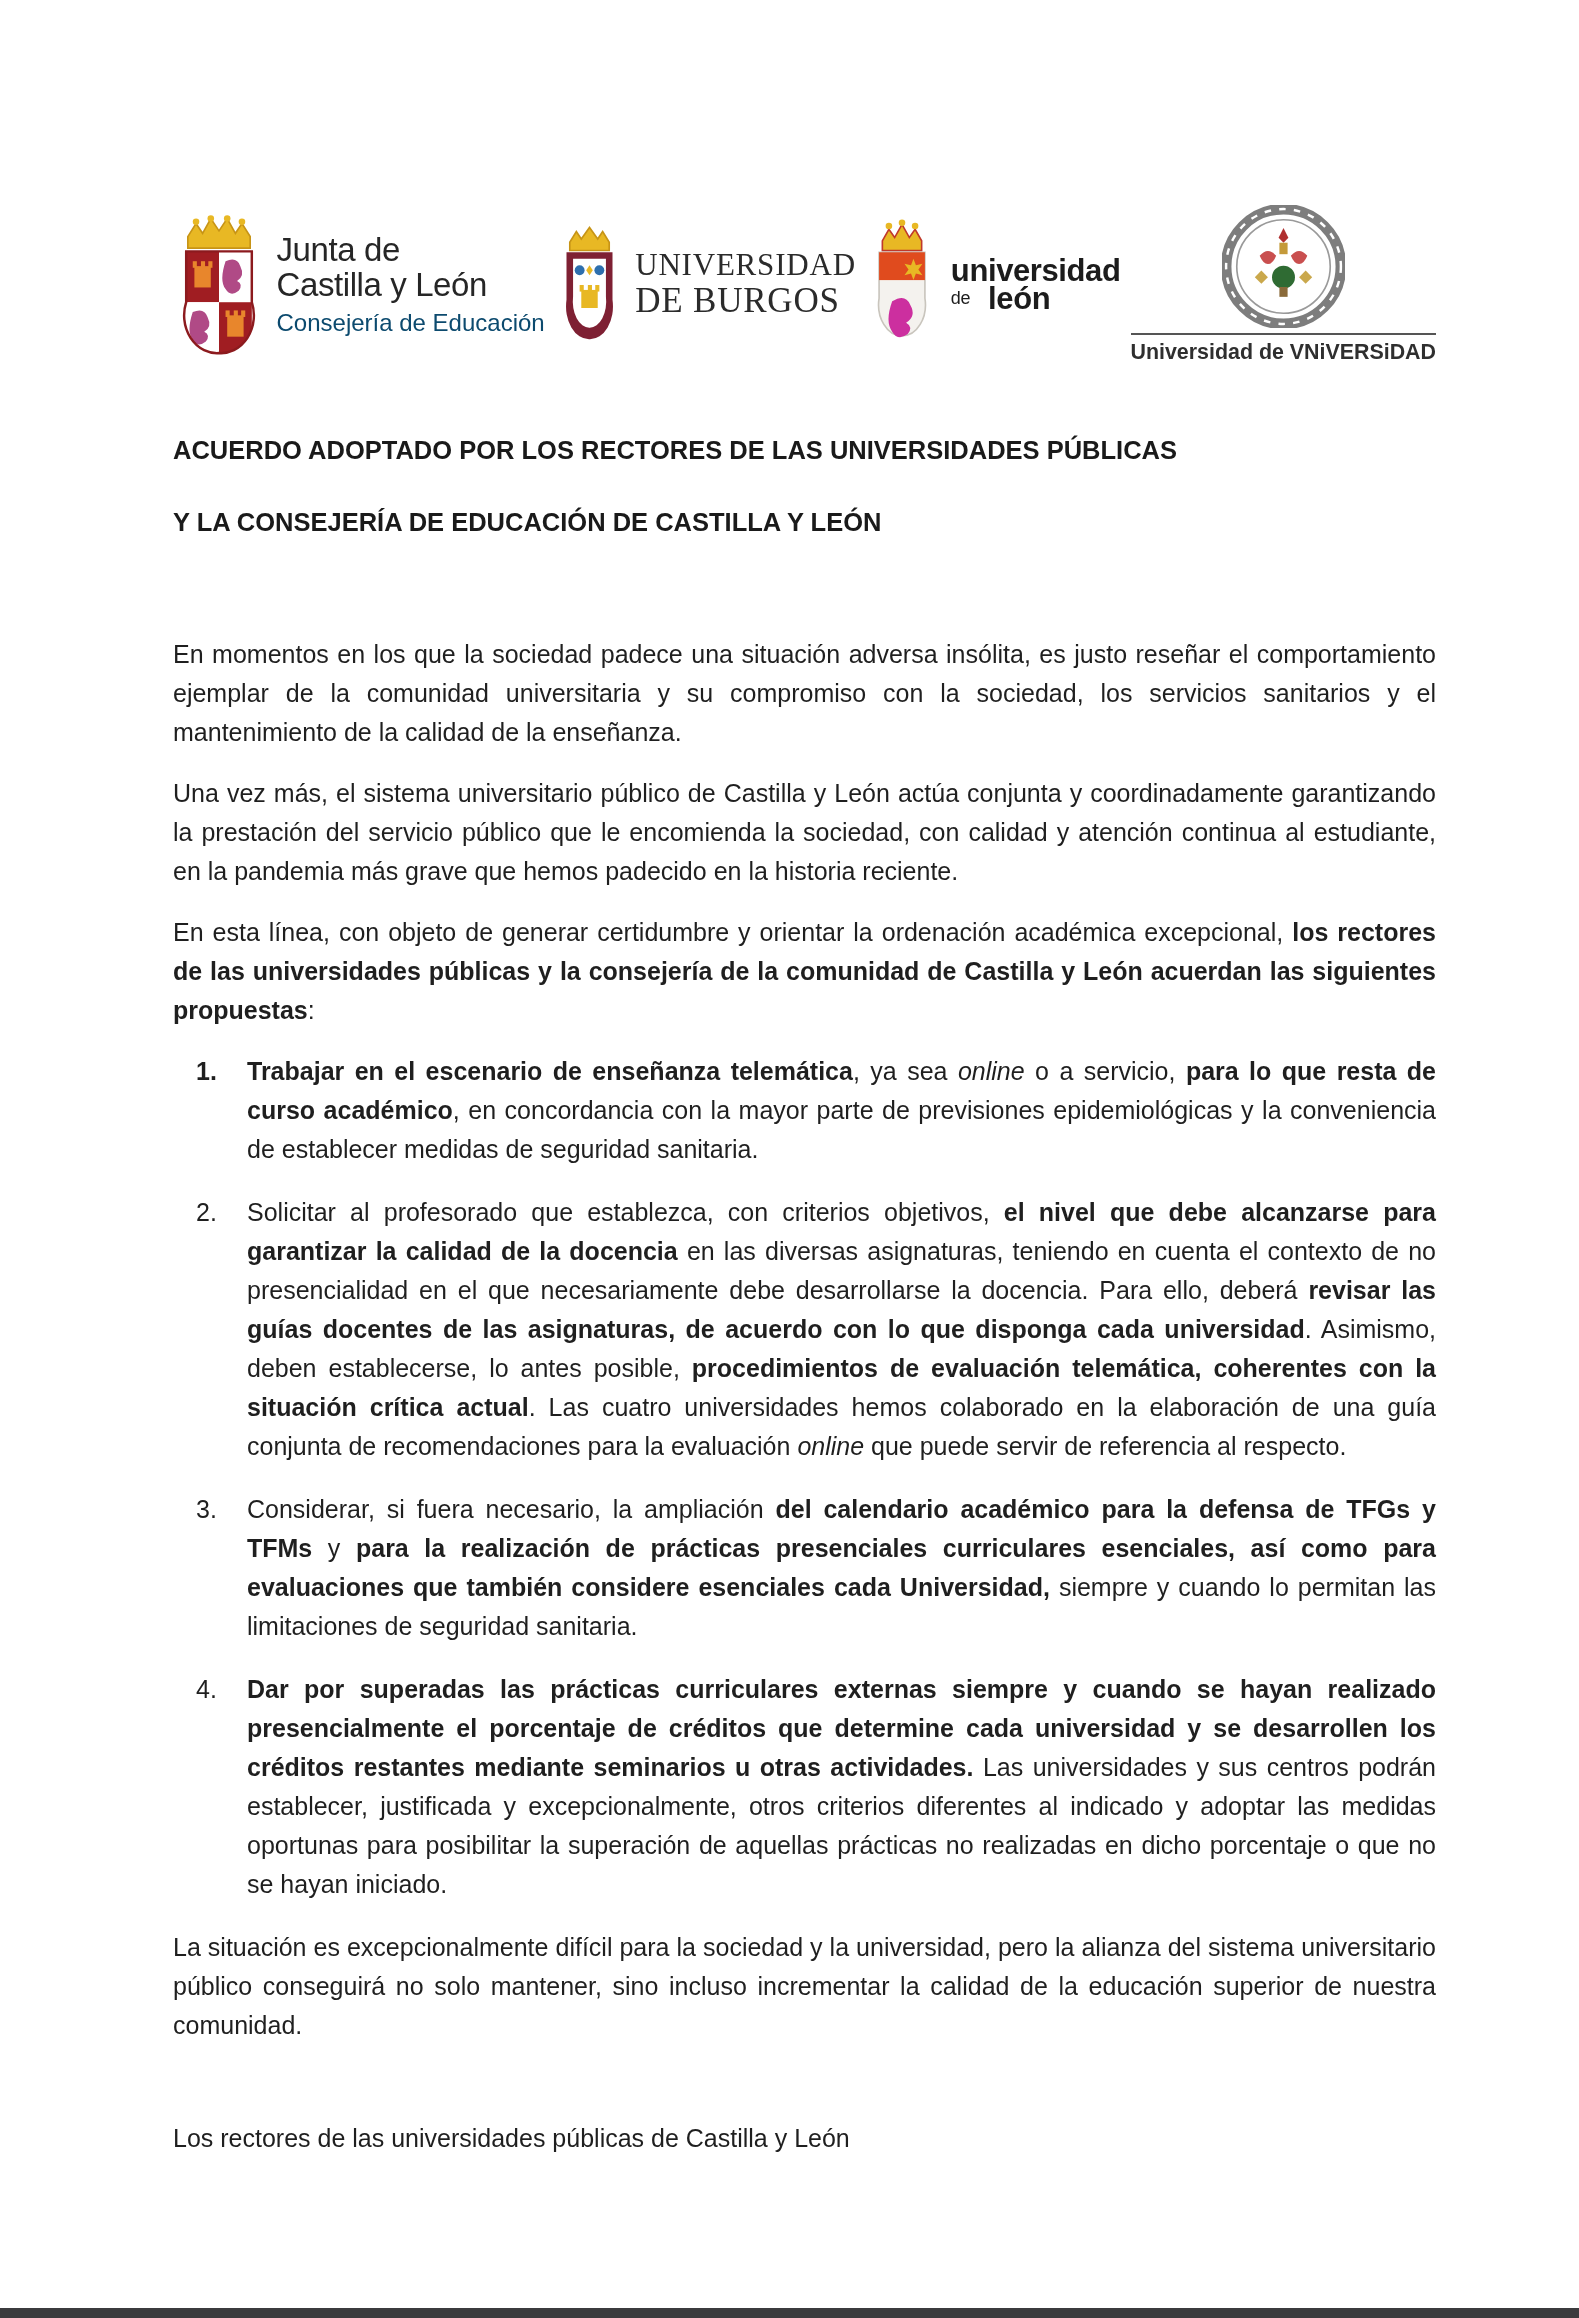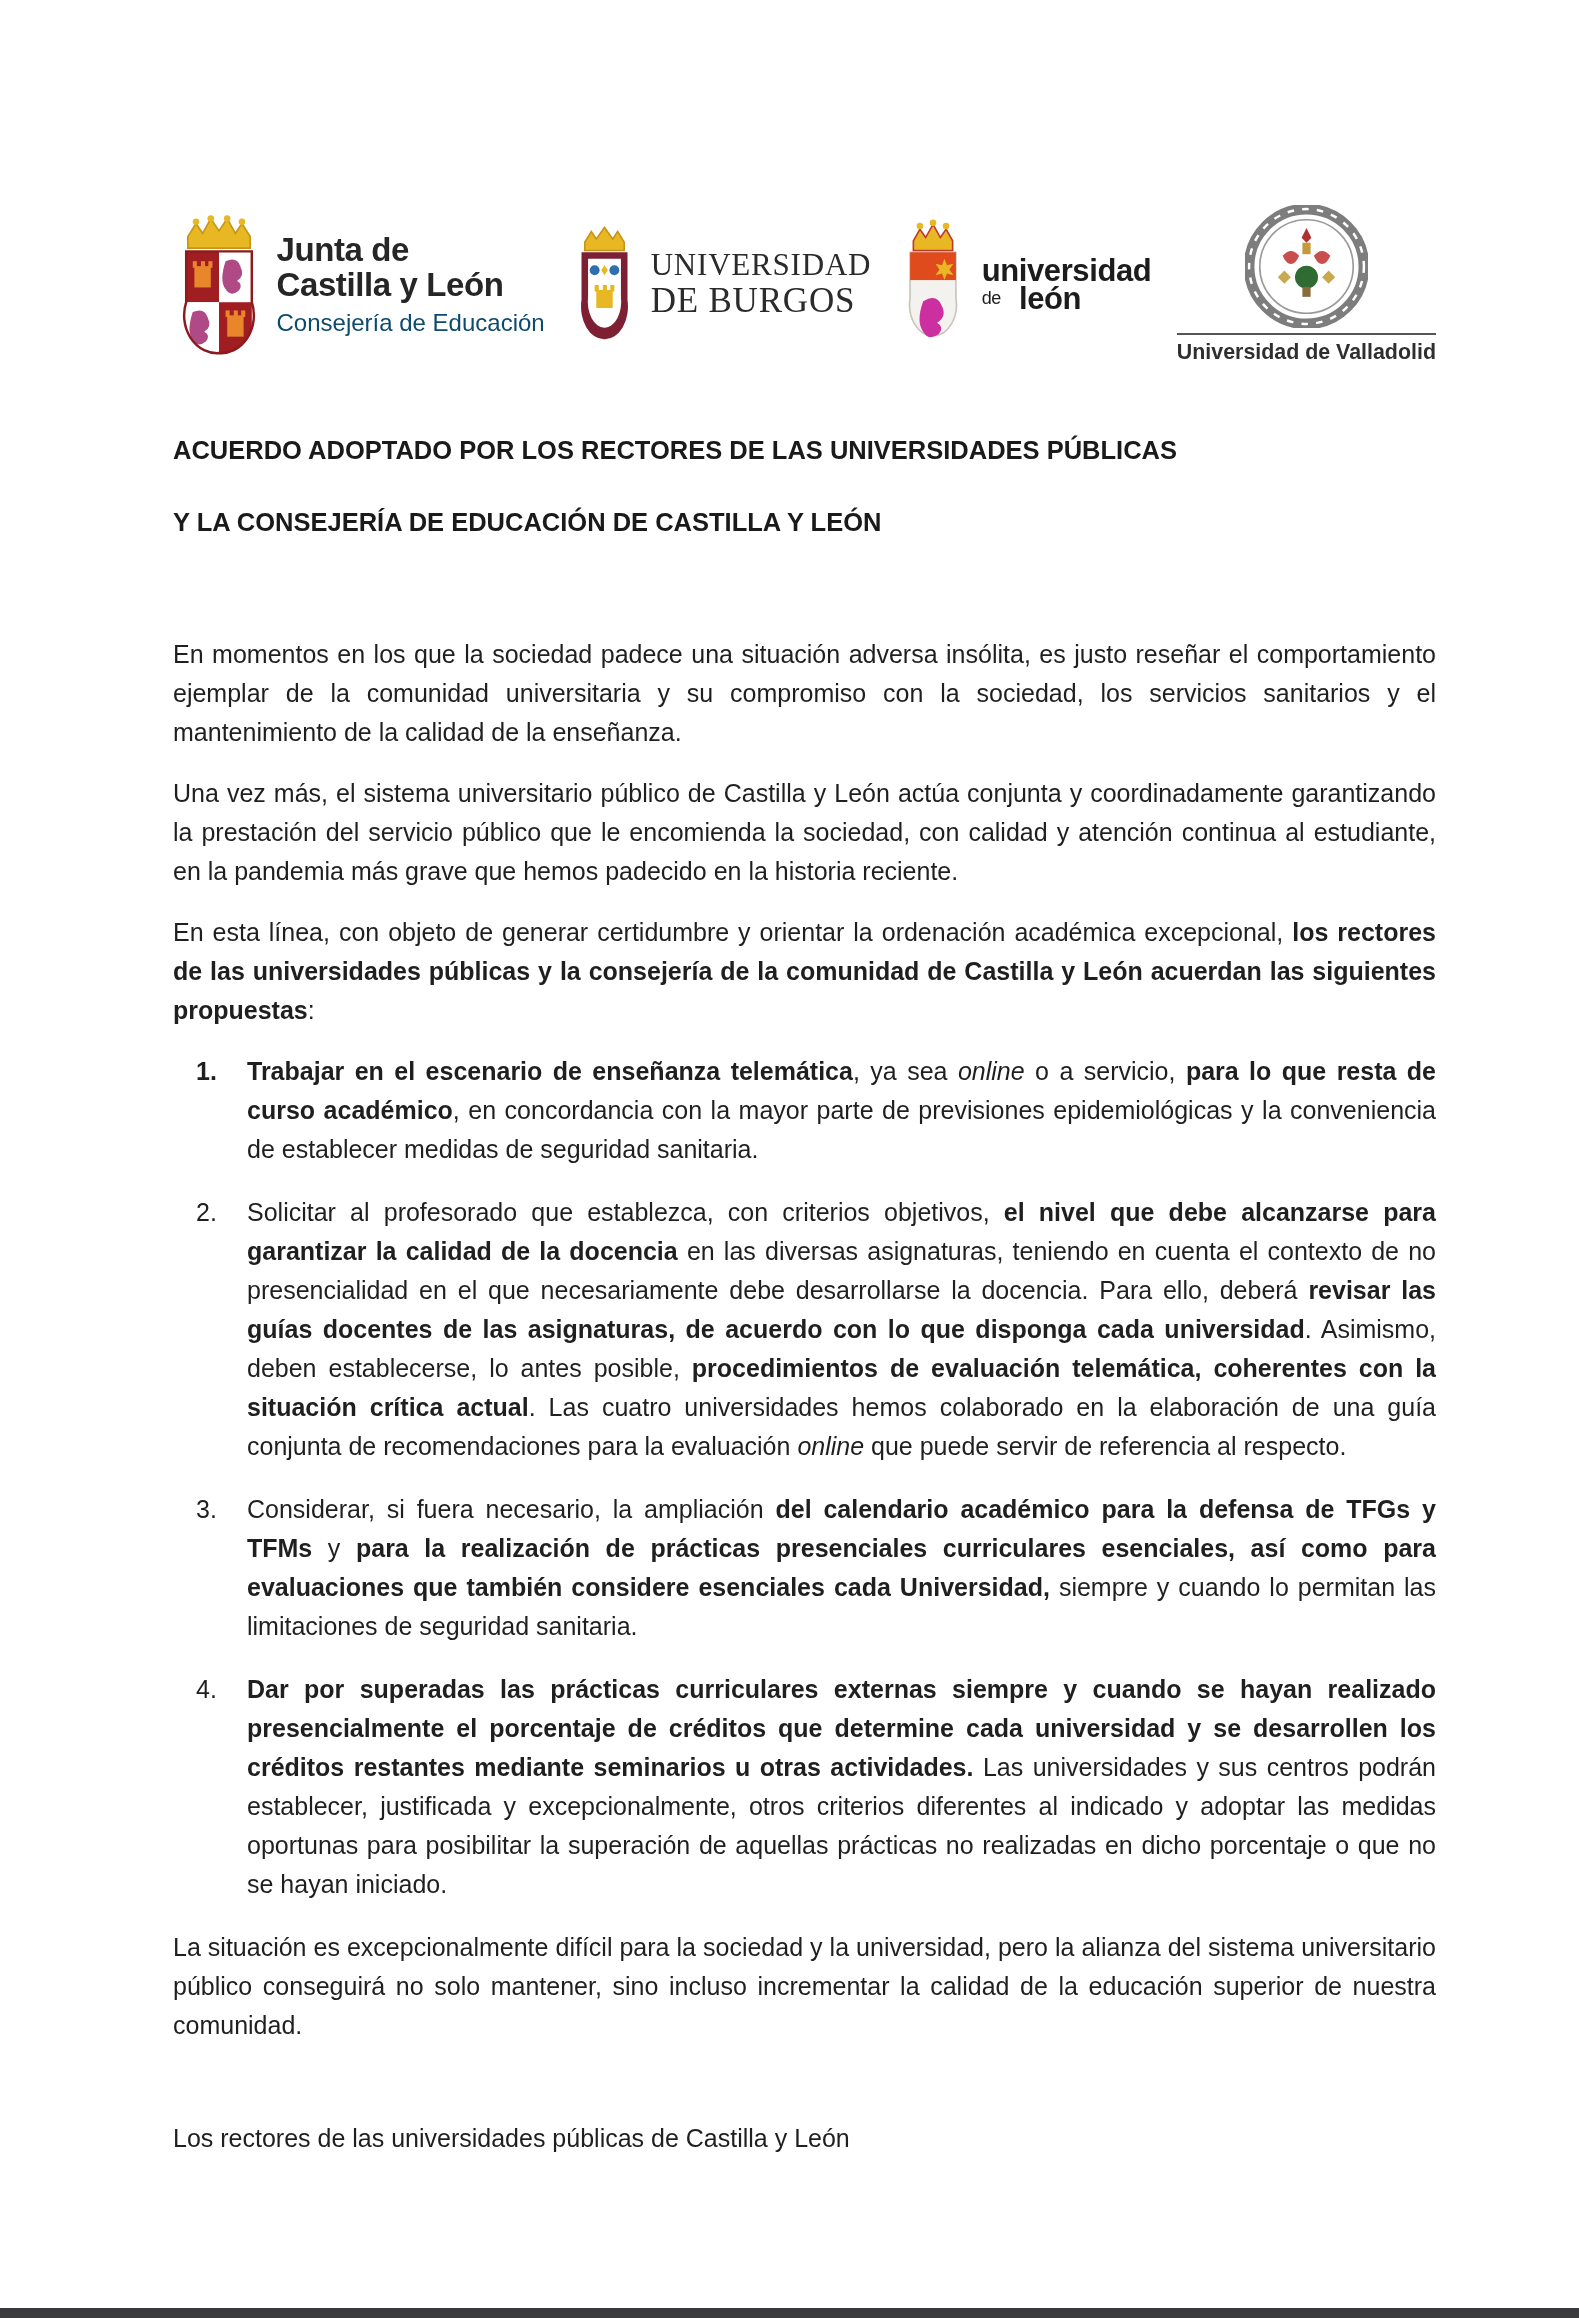--- a/index.html
+++ b/index.html
@@ -25,21 +25,21 @@
     align-items: center;
     justify-content: space-between;
     width: 100%;
     height: 165px;
     margin-bottom: 71px;
   }
   .logo { display: flex; align-items: center; }
   .logo svg { display: block; }
 
   .junta-text { margin-left: 11.5px; }
-  .junta-line { font-size: 33px; font-weight: bold; color: #262626; line-height: 1.08; letter-spacing: -0.4px; }
+  .junta-line { font-size: 33px; font-weight: normal; color: #262626; line-height: 1.08; letter-spacing: -0.4px; }
   .junta-sub  { font-size: 24px; color: #0c4a6e; margin-top: 6.6px; }
 
   .burgos-text { margin-left: 11.5px; font-family: "Liberation Serif", serif; color: #2b2b2b; }
   .burgos-line1 { font-size: 31px; letter-spacing: 0.8px; line-height: 1.1; }
   .burgos-line2 { font-size: 35px; letter-spacing: 0.8px; line-height: 1.1; }
 
   .leon-text { margin-left: 13px; color: #1c1c1c; line-height: 0.9; }
   .leon-word1 { font-size: 31px; font-weight: bold; letter-spacing: -0.4px; }
   .leon-word2 { font-size: 31px; font-weight: bold; letter-spacing: -0.4px; }
   .leon-de { font-size: 18px; font-weight: normal; vertical-align: 5px; margin-right: 18px; }
@@ -177,21 +177,21 @@
           <path d="M75 28 l6 12 -6 6 -6 -6 z" fill="#b03030"></path>
           <path d="M70 46 h10 v14 h-10z" fill="#c49a3a"></path>
           <path d="M46 62 q10 -12 20 0 q-4 10 -10 10 q-6 0 -10 -10z" fill="#c94f4f"></path>
           <path d="M84 62 q10 -12 20 0 q-4 10 -10 10 q-6 0 -10 -10z" fill="#c94f4f"></path>
           <circle cx="75" cy="88" r="14" fill="#2f6b33"></circle>
           <rect x="70" y="100" width="10" height="12" fill="#8a6a3a"></rect>
           <path d="M48 80 l8 8 -8 8 -8 -8z" fill="#caa84c"></path>
           <path d="M102 80 l8 8 -8 8 -8 -8z" fill="#caa84c"></path>
         </svg>
       </span>
-      <span class="uva-text">Universidad de Valladolid</span>
+      <span class="uva-text">Universidad de VNiVERSiDAD</span>
     </div>
   </div>
 
   <div class="title-block">
     <div class="title-line">ACUERDO ADOPTADO POR LOS RECTORES DE LAS UNIVERSIDADES PÚBLICAS</div>
     <div class="title-line">Y LA CONSEJERÍA DE EDUCACIÓN DE CASTILLA Y LEÓN</div>
   </div>
 
   <div class="body-text">
 

